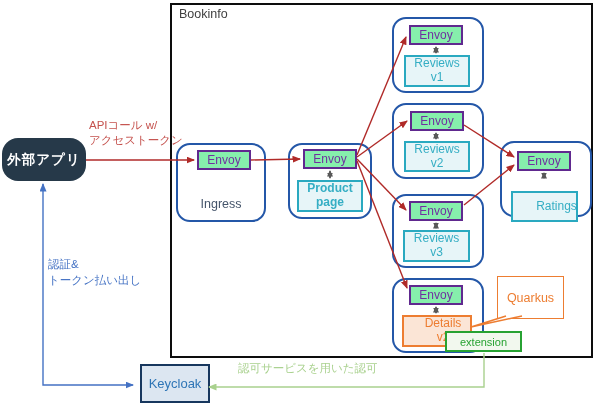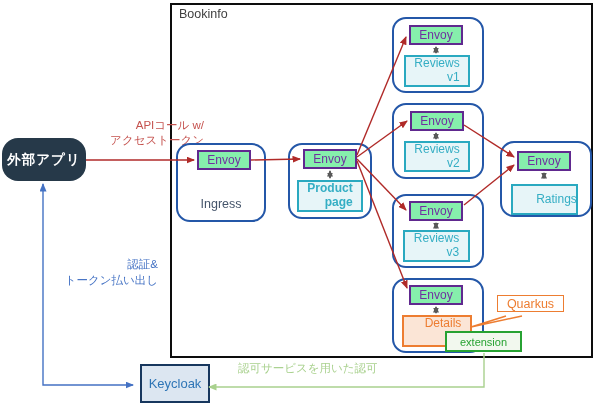--- a/index.html
+++ b/index.html
@@ -2,21 +2,21 @@
 <html><head>
 <meta charset="utf-8">
 <style>
   html,body{margin:0;padding:0;background:#fff;}
   #stage{
     position:relative;width:600px;height:409px;background:#fff;overflow:hidden;
     font-family:"Liberation Sans",sans-serif;
   }
   .abs{position:absolute;box-sizing:border-box;}
   .center{display:flex;align-items:center;justify-content:center;text-align:center;}
-  .preline{white-space:pre-line;text-align:right;}
+  .preline{white-space:pre-line;}
 
   
   .bookinfo-frame{border:2px solid #0d0d0d;background:#fff;}
   .bookinfo-title{color:#404040;font-size:12.5px;}
 
   
   .external-app{background:#263949;color:#ffffff;font-weight:bold;font-size:13.5px;letter-spacing:1px;}
 
   
   .node{border:2px solid #2457a8;border-radius:14px;background:transparent;}
@@ -80,30 +80,30 @@
   <div class="abs svc center preline" style="left:404px;top:141px;width:66px;height:31px;">Reviews
 v2</div>
 
   <div class="abs node" style="left:392px;top:194px;width:92px;height:74px;"></div>
   <div class="abs envoy center" style="left:409px;top:201px;width:54px;height:20px;">Envoy</div>
   <div class="abs svc center preline" style="left:403px;top:230px;width:67px;height:32px;">Reviews
 v3</div>
 
   <div class="abs node" style="left:500px;top:141px;width:92px;height:76px;"></div>
   <div class="abs envoy center" style="left:517px;top:151px;width:54px;height:20px;">Envoy</div>
-  <div class="abs svc center" style="left:511px;top:184px;width:67px;height:31px;padding-left:24px;">Ratings</div>
+  <div class="abs svc center" style="left:511px;top:191px;width:67px;height:31px;padding-left:24px;">Ratings</div>
 
   <div class="abs node" style="left:392px;top:278px;width:92px;height:75px;"></div>
   <div class="abs envoy center" style="left:409px;top:285px;width:54px;height:20px;">Envoy</div>
   <div class="abs svc-orange center preline" style="left:402px;top:315px;width:70px;height:32px;padding-left:12px;">Details
 v2</div>
 
   <div class="abs extension center z6" style="left:445px;top:331px;width:77px;height:21px;">extension</div>
 
-  <div class="abs callout center z6" style="left:497px;top:295px;width:67px;height:17px;">Quarkus</div>
+  <div class="abs callout center z6" style="left:497px;top:276px;width:67px;height:43px;">Quarkus</div>
 
   <div class="abs keycloak center" style="left:140px;top:364px;width:70px;height:39px;">Keycloak</div>
 
   <div class="abs lbl-blue preline" style="left:48px;top:257px;width:110px;">認証&amp;
 トークン払い出し</div>
 
   <div class="abs lbl-green" style="left:238px;top:361px;">認可サービスを用いた認可</div>
 
   <svg class="arrows" width="600" height="409" viewBox="0 0 600 409">
     <defs>

